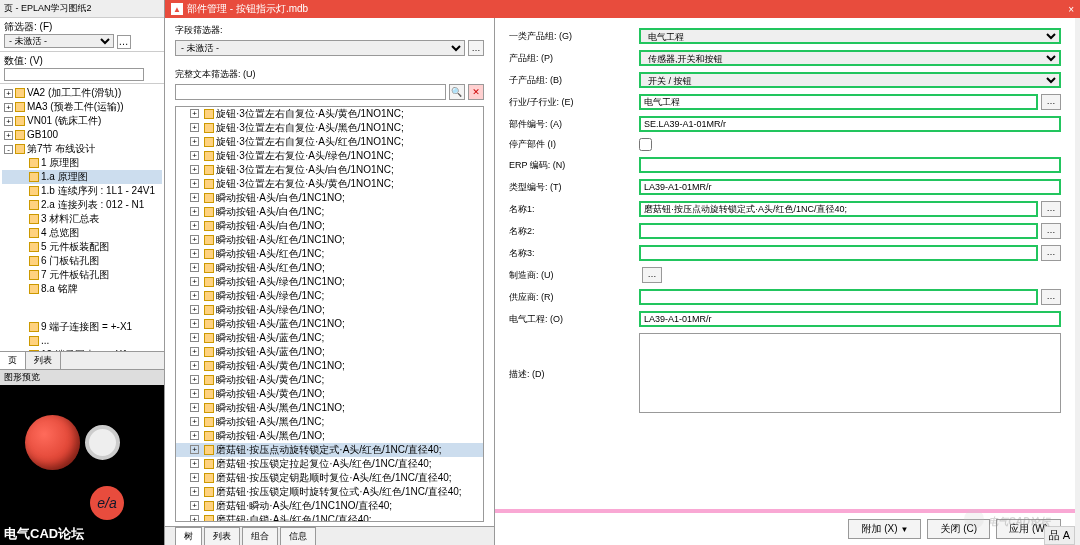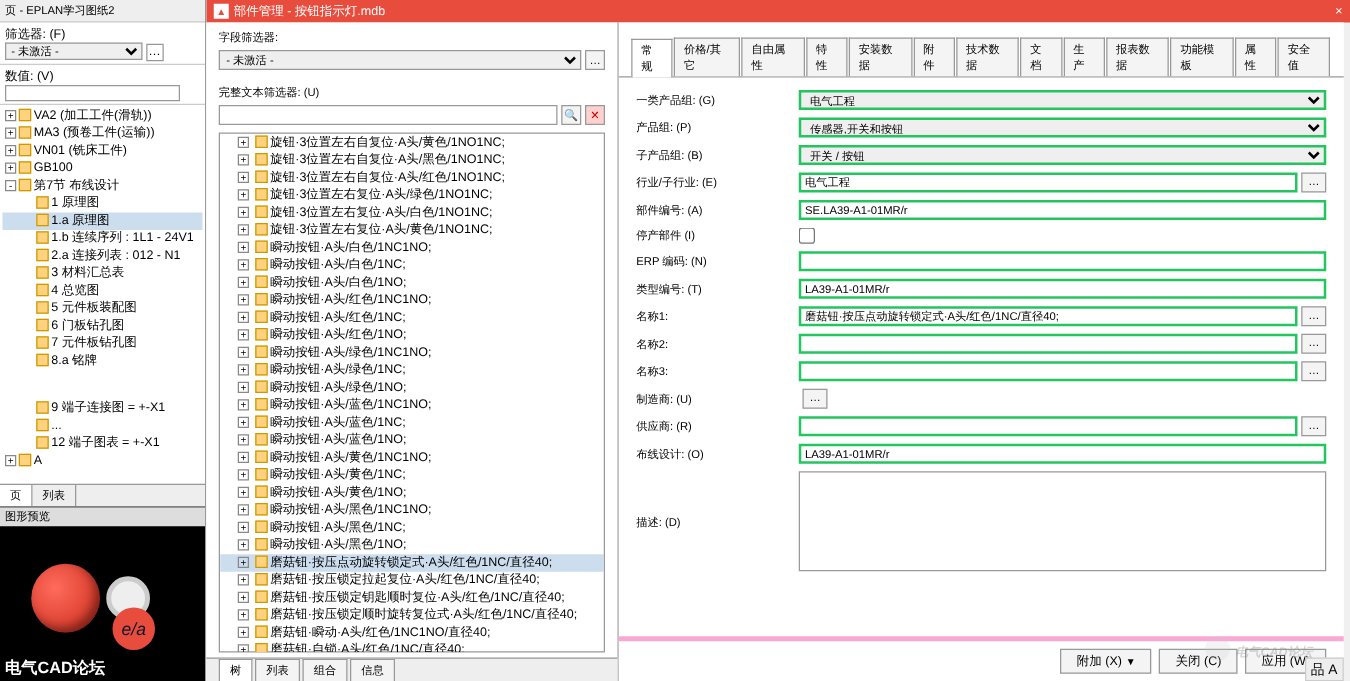--- a/index.html
+++ b/index.html
@@ -12,21 +12,21 @@
 .lp-filter { padding:2px 4px; border-bottom:1px solid #ccc; font-size:9px; }
 .lp-filter select { width:110px; font-size:9px; border:1px solid #999; }
 .lp-tree { flex:1; overflow:auto; font-size:9px; padding:2px; }
 .lp-tree .tn { white-space:nowrap; padding:0 2px; line-height:14px; }
 .lp-tree .tn.sel { background:#cde; }
 .lp-tree .exp { display:inline-block; width:9px; height:9px; border:1px solid #888; text-align:center; line-height:7px; font-size:8px; margin-right:2px; cursor:pointer; }
 .lp-tree .ico { display:inline-block; width:10px; height:10px; background:#ffd27f; border:1px solid #c90; margin-right:2px; vertical-align:middle; }
 .lp-tabs { display:flex; border-top:1px solid #999; background:#eee; }
 .lp-tabs div { padding:2px 8px; border-right:1px solid #999; font-size:9px; cursor:pointer; }
 .lp-tabs div.act { background:#fff; }
-.lp-img { height:140px; border-top:1px solid #999; background:#000; position:relative; }
+.lp-img { height:176px; border-top:1px solid #999; background:#000; position:relative; }
 .lp-img .imgtitle { background:#ddd; color:#000; font-size:9px; padding:1px 4px; }
 .lp-img .button-render { position:absolute; top:30px; left:20px; width:120px; height:80px; }
 .btn-body { width:55px; height:55px; border-radius:50%; background:radial-gradient(circle at 35% 35%,#ff6b5b,#c82818); position:absolute; left:5px; top:15px; box-shadow:inset -4px -4px 8px rgba(0,0,0,.4); }
 .btn-ring { width:35px; height:35px; border-radius:50%; border:4px solid #ccc; background:#eee; position:absolute; left:65px; top:25px; }
 .ea-logo { position:absolute; width:34px; height:34px; border-radius:50%; background:#e84c3d; right:40px; bottom:25px; display:flex; align-items:center; justify-content:center; color:#0f172a; font-size:14px; font-style:italic; }
 .lp-watermark { position:absolute; bottom:2px; left:4px; color:#fff; font-size:13px; font-weight:bold; text-shadow:1px 1px 2px #000; }
 
 .mid-panel { position:absolute; left:165px; top:18px; width:330px; bottom:0; background:#fff; border-right:1px solid #999; display:flex; flex-direction:column; }
 .mid-sec { padding:6px 10px; }
 .mid-sec label { font-size:9px; display:block; margin-bottom:3px; }
@@ -165,35 +165,20 @@
     </div>
   <div class="mid-tabs">
     <div class="act">树</div>
     <div>列表</div>
     <div>组合</div>
     <div>信息</div>
   </div>
 </div>
 
 <div class="right-panel">
-  <div class="rp-tabs" id="rp-tabs">
-      <div class="act">常规</div>
-      <div>价格/其它</div>
-      <div>自由属性</div>
-      <div>特性</div>
-      <div>安装数据</div>
-      <div>附件</div>
-      <div>技术数据</div>
-      <div>文档</div>
-      <div>生产</div>
-      <div>报表数据</div>
-      <div>功能模板</div>
-      <div>属性</div>
-      <div>安全值</div>
-    </div>
   <div class="rp-form" id="rp-form">
       <div class="fr">
         <div class="fl">一类产品组: (G)</div>
         <select><option>电气工程</option></select>
       </div>
       <div class="fr">
         <div class="fl">产品组: (P)</div>
         <select><option>传感器,开关和按钮</option></select>
       </div>
       <div class="fr">
@@ -239,21 +224,21 @@
       <div class="fr">
         <div class="fl">制造商: (U)</div>
         <div class="dots">…</div>
       </div>
       <div class="fr">
         <div class="fl">供应商: (R)</div>
         <input type="text" style="">
         <div class="dots">…</div>
       </div>
       <div class="fr">
-        <div class="fl">布线设计: (O)</div>
+        <div class="fl">电气工程: (O)</div>
         <input type="text" value="LA39-A1-01MR/r" style="">
       </div>
       <div class="fr">
         <div class="fl">描述: (D)</div>
         <div style="flex: 1 1 0%;"><textarea style=""></textarea></div>
       </div>
     </div>
   <div class="rp-buttons">
     <button><span>附加 (X)</span><span class="tri">▼</span></button>
     <button>关闭 (C)</button>

